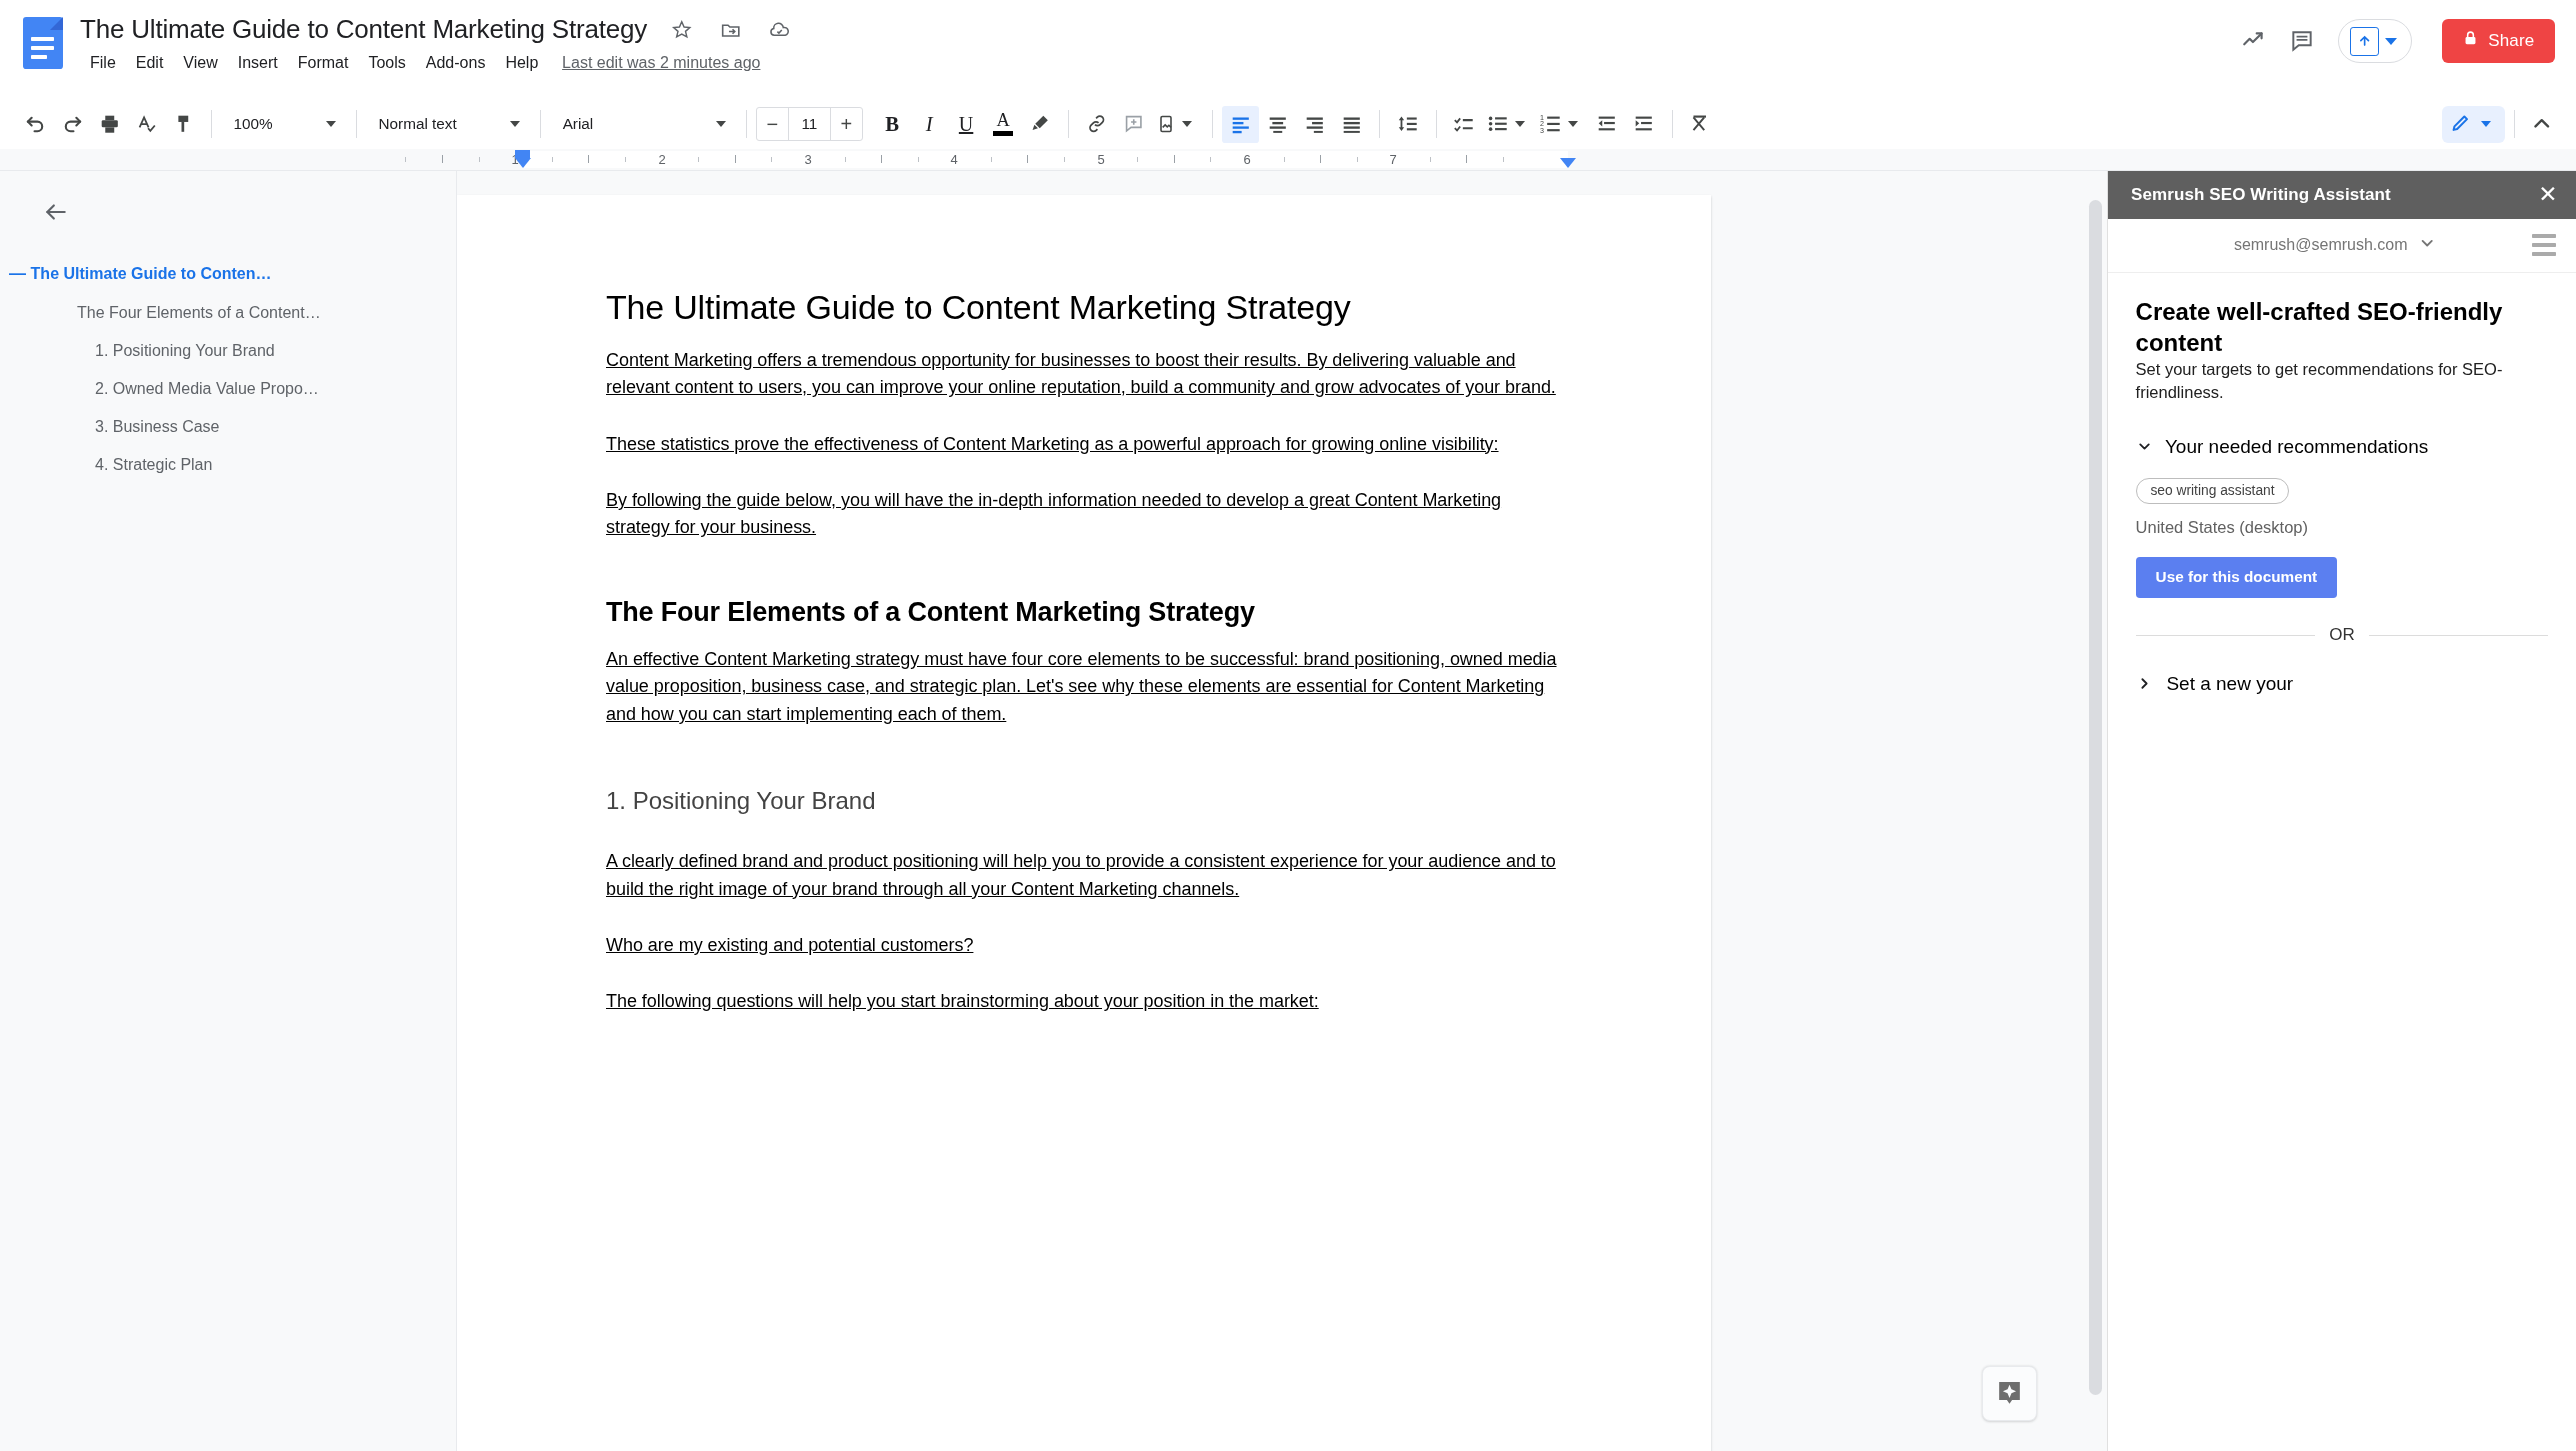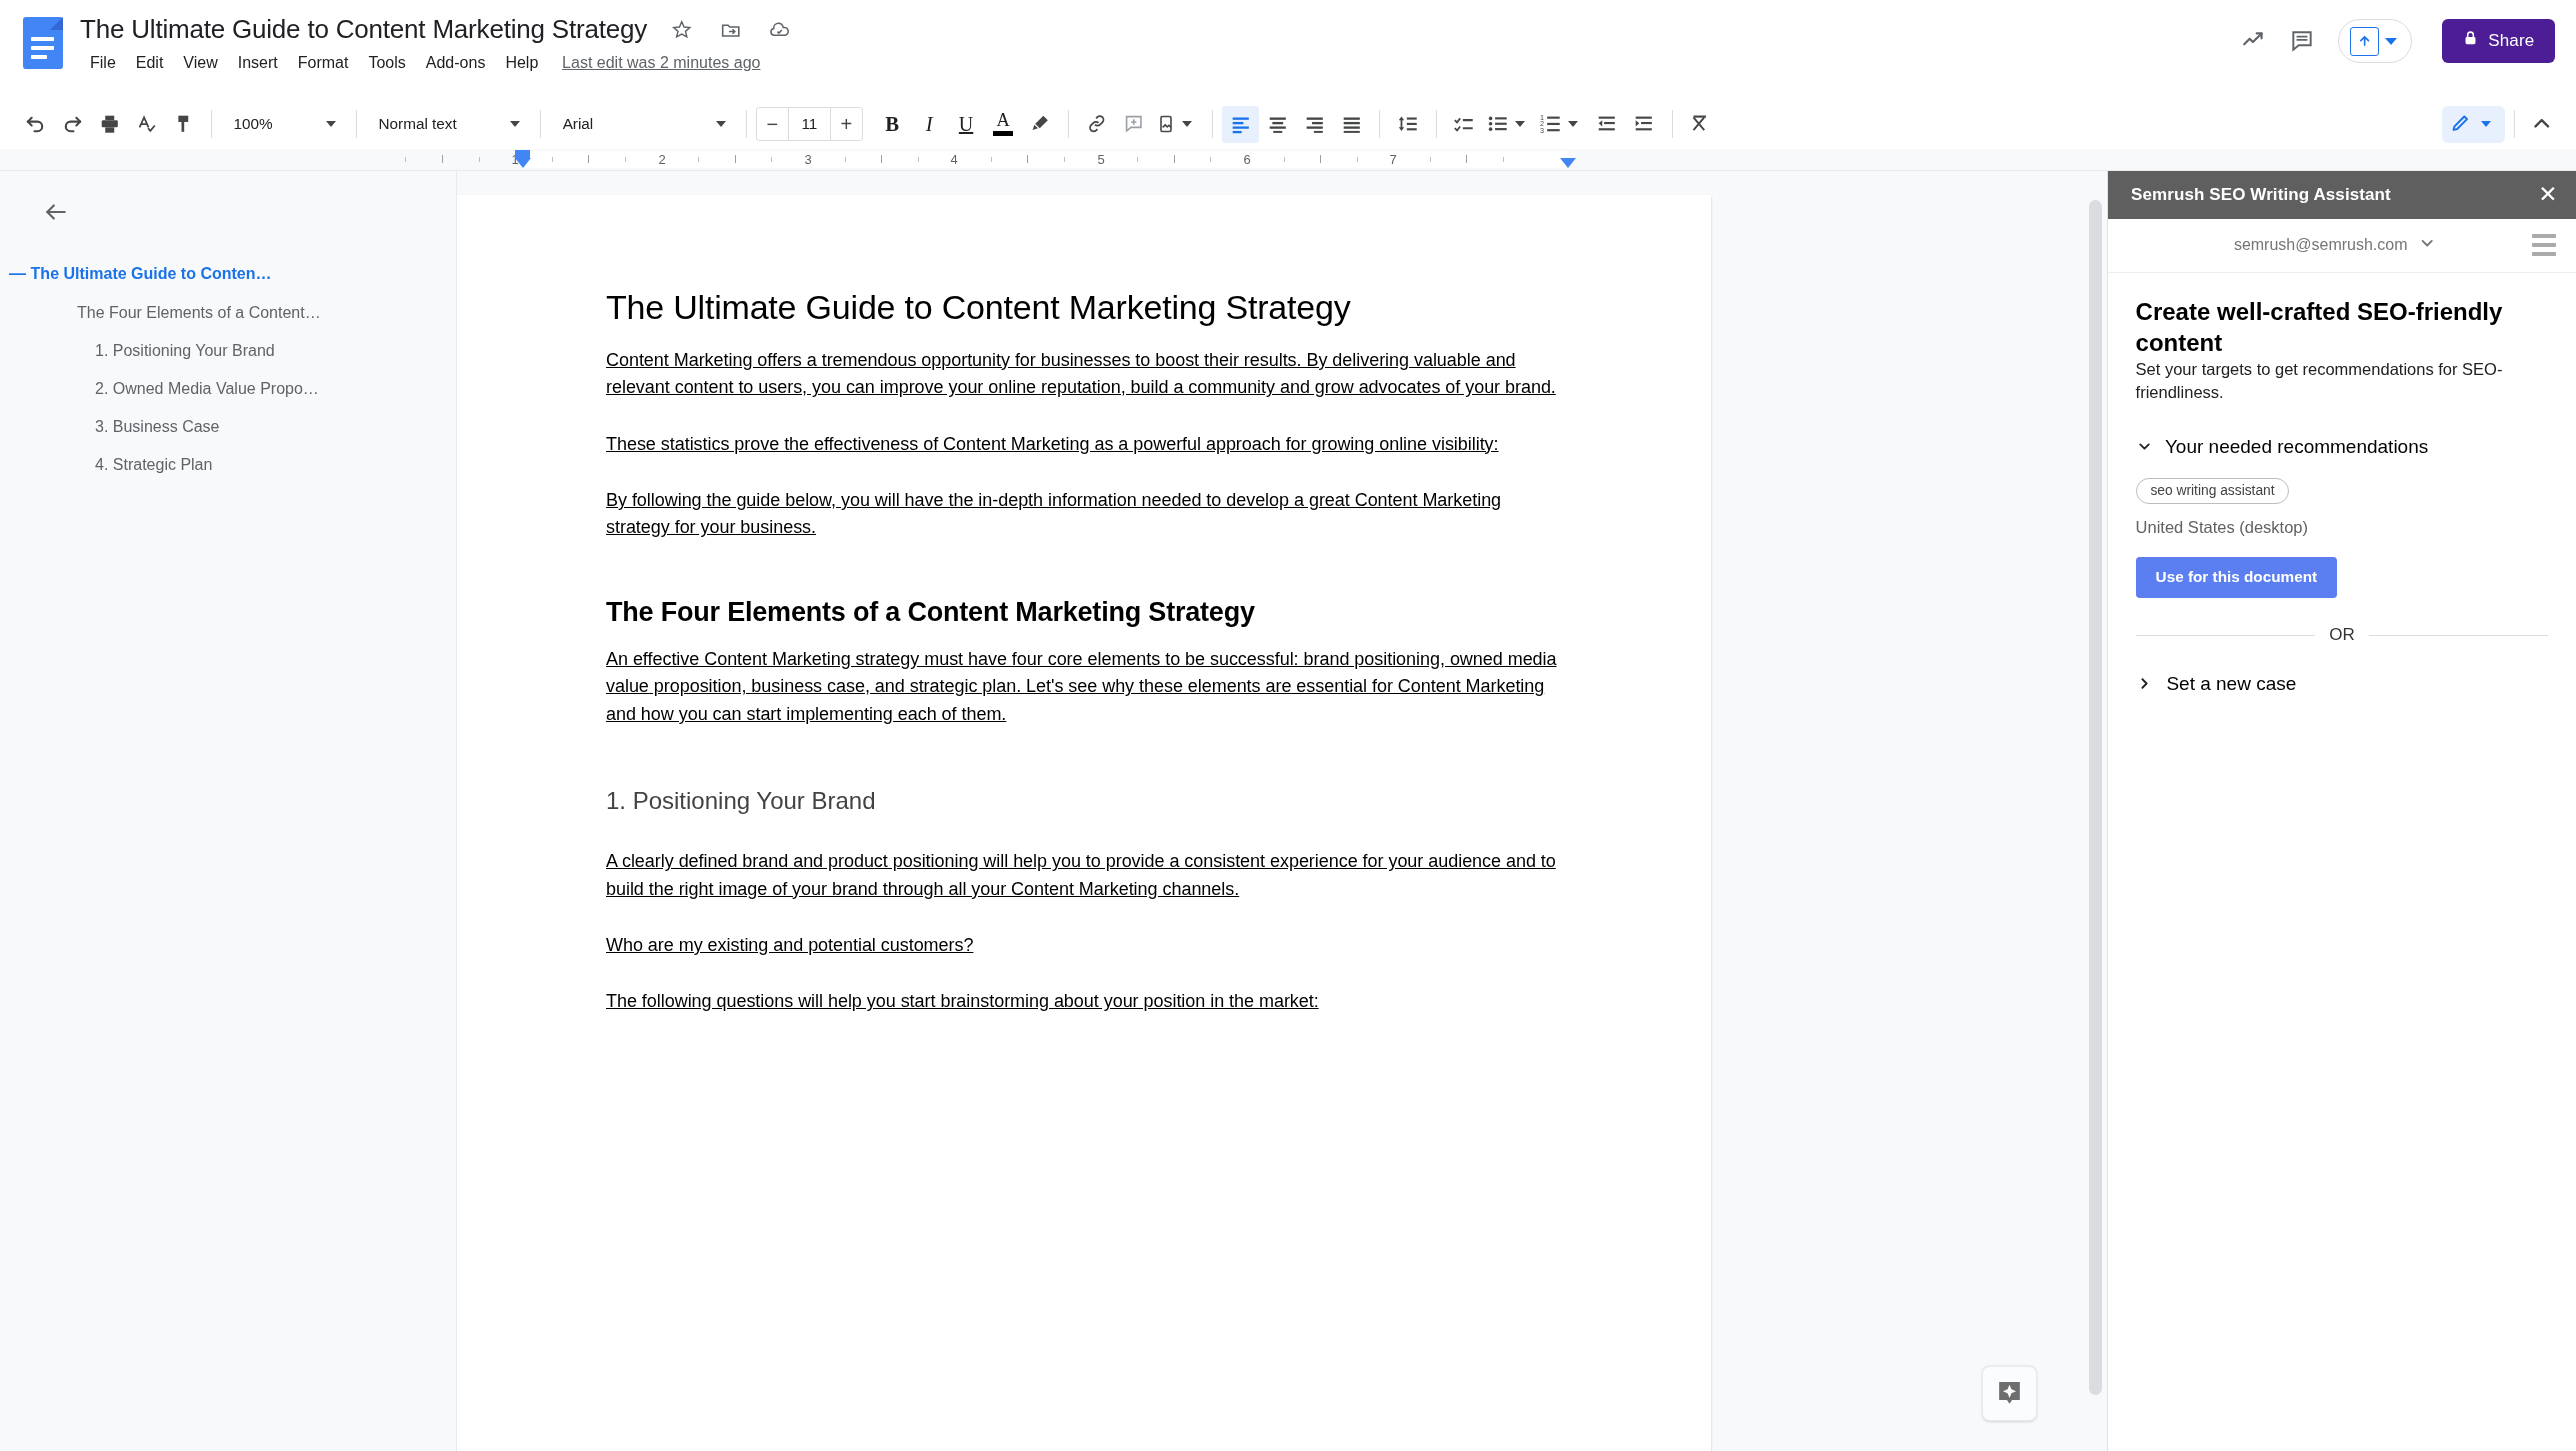--- a/index.html
+++ b/index.html
@@ -59,21 +59,21 @@
   .present-btn {
     display: flex; align-items: center; gap: 6.1px; border: 0.8px solid #dadce0;
     border-radius: 24.5px; height: 44px; padding: 0 13.8px 0 10.7px; margin-left: 12.3px; cursor: pointer;
   }
   .present-box {
     width: 29px; height: 29px; border: 1.9px solid #1a73e8; border-radius: 3.1px;
     display:flex; align-items:center; justify-content:center;
   }
   .caret-dn { width: 0; height: 0; border-left: 6.1px solid transparent; border-right: 6.1px solid transparent; border-top: 7.7px solid #1a73e8; }
   .share-btn {
-    margin-left: 30px; background: #4c1d95; color: #fff; border-radius: 6.1px;
+    margin-left: 30px; background: #ef4444; color: #fff; border-radius: 6.1px;
     height: 44px; display: flex; align-items: center; gap: 9.2px; padding: 0 20px;
     font-size: 17px; font-weight: 500; cursor: pointer; letter-spacing: 0.2px;
   }
 
   
   .toolbar {
     height: 49px; background: #fff; display: flex; align-items: center;
     padding: 0 17px; gap: 0; position: relative; flex: none;
     border-bottom: 0.8px solid #fff;
   }
@@ -668,20 +668,20 @@
           <span class="lbl">OR</span>
           <span class="ln"></span>
         </div>
 
         <div class="sem-goal">
           <span class="chev">
             <svg width="17" height="17" viewBox="0 0 24 24" fill="none" stroke="#202124" stroke-width="2.6" stroke-linecap="round" stroke-linejoin="round">
                 <polyline points="9,6 15,12 9,18"></polyline>
               </svg>
           </span>
-          <span>Set a new case</span>
+          <span>Set a new your</span>
         </div>
       </div>
     </div>
 
   </div>
 </div>
 
 
 </body></html>

